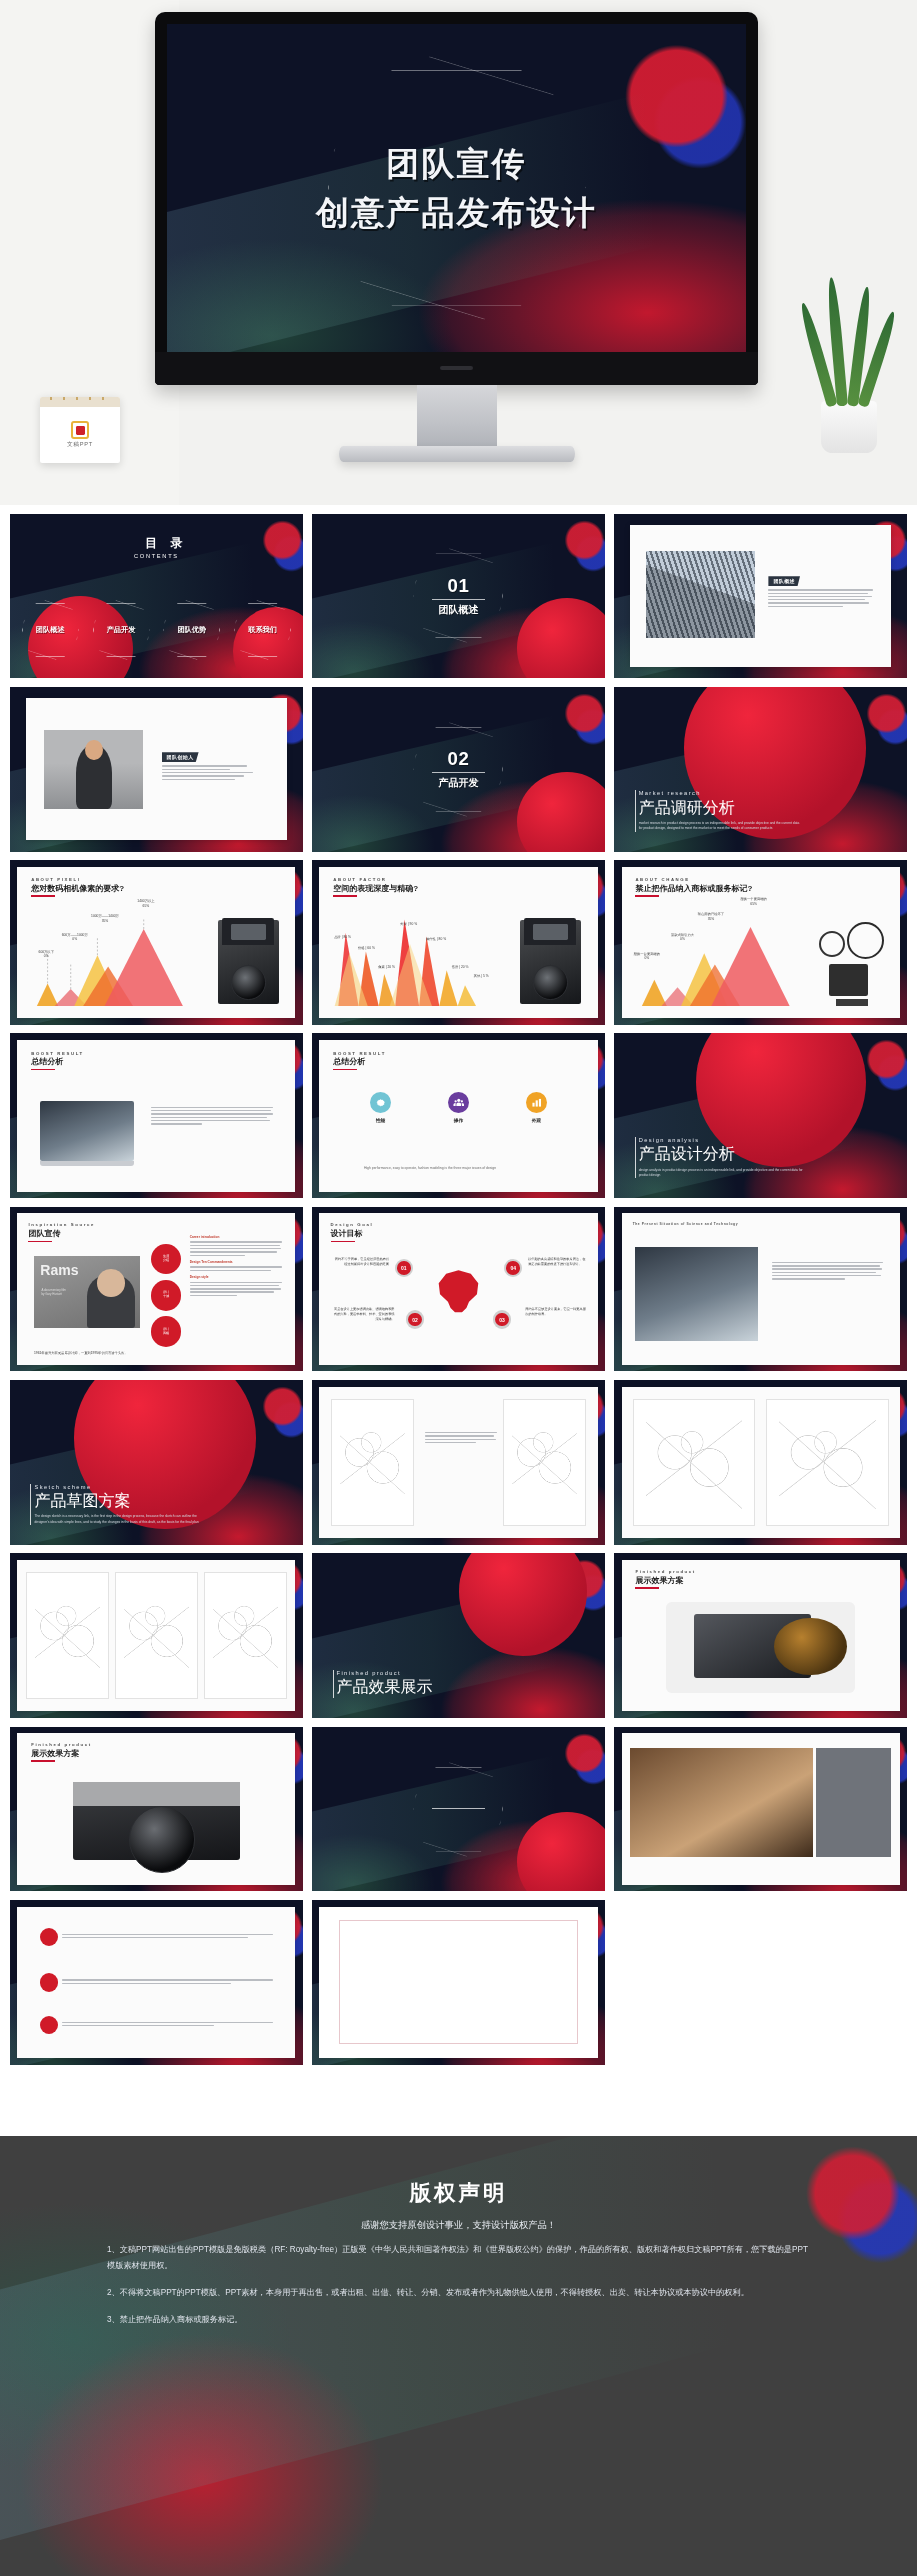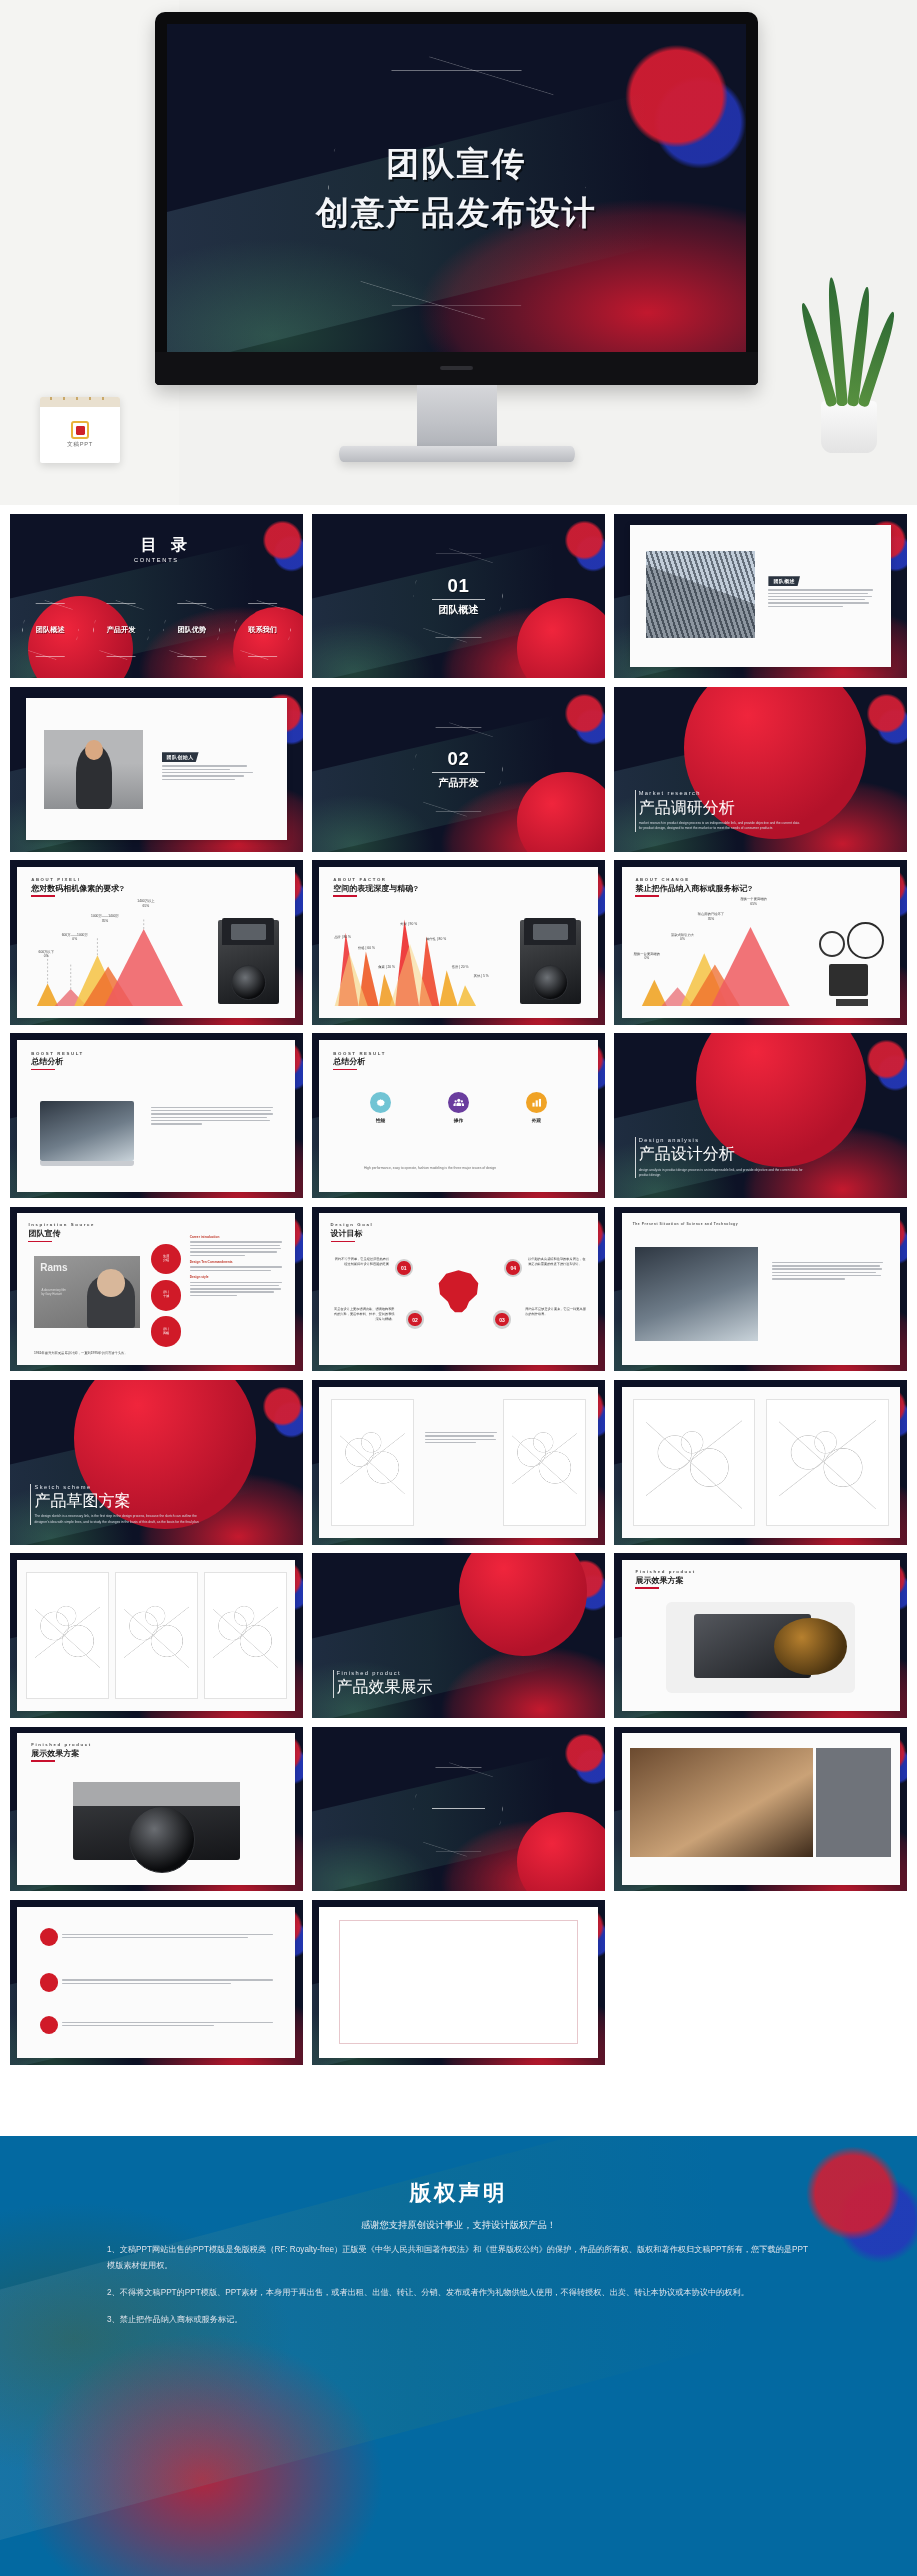--- a/index.html
+++ b/index.html
@@ -96,21 +96,21 @@
   .sect { position:absolute; inset:0; display:flex; align-items:center; justify-content:center; flex-direction:column; }
   .sect .hx { position:absolute; width:90px; height:85px; border:0.7px solid rgba(255,255,255,.35);
         clip-path:polygon(25% 0,75% 0,100% 50%,75% 100%,25% 100%,0 50%); }
   .sect .hx2 { transform:rotate(18deg); border-color:rgba(255,255,255,.22); }
   .sect .num { font-size:18.6px; font-weight:700; letter-spacing:0.7px; color:#fff; text-shadow:0.7px 1.4px 0 rgba(0,0,0,.4); }
   .sect .ul { width:53px; height:0.7px; background:rgba(255,255,255,.7); margin:2.1px 0 2.9px; }
   .sect .nm { font-size:10px; font-weight:700; color:#fff; text-shadow:0.7px 1.4px 0 rgba(0,0,0,.4); }
 
   
   .toc-head { position:absolute; top:13%; left:0; right:0; text-align:center; }
-  .toc-head .zh { font-size:16px; font-weight:700; letter-spacing:5px;padding-left:20px; }
+  .toc-head .zh { font-size:12px; font-weight:700; letter-spacing:5px;padding-left:20px; }
   .toc-head .en { font-size:5.7px; letter-spacing:1.7px; margin-top:1.4px; }
   .toc-row { position:absolute; bottom:13%; left:4%; right:4%; display:flex; justify-content:space-between; }
   .toc-hex { position:relative; width:57px; height:54px; display:flex; align-items:center; justify-content:center; }
   .toc-hex:before,.toc-hex:after { content:""; position:absolute; inset:0; border:0.7px solid rgba(255,255,255,.5);
       clip-path:polygon(25% 0,75% 0,100% 50%,75% 100%,25% 100%,0 50%); }
   .toc-hex:after { transform:rotate(18deg); border-color:rgba(255,255,255,.3); }
   .toc-hex span { font-size:7.2px; font-weight:700; position:relative; z-index:2; text-shadow:0.7px 0.7px 0 rgba(0,0,0,.45); }
 
   
   .bigt { position:absolute; left:7%; bottom:12%; padding-left:3px; border-left:1.4px solid rgba(255,255,255,.8); }
@@ -176,21 +176,21 @@
       font-size:4px; display:flex; align-items:center; justify-content:center; font-weight:700; }
 
   
   .ty { position:absolute; inset:0; display:flex; flex-direction:column; align-items:center; justify-content:center; }
   .ty h3 { color:#c8102e; font-size:11.5px; font-weight:700; letter-spacing:0.4px; }
   .ty .sub { font-size:4px; color:#c8102e; margin-top:3.6px; }
   .ty .tel { font-size:4px; color:#c8102e; margin-top:1.4px; }
   .ty-frame { position:absolute; inset:9% 7%; border:0.7px solid #e7c7cc; }
 
   
-  .copy { position:absolute; top:2136px; left:0; width:917px; height:440px; background:#0369a1; overflow:hidden; }
+  .copy { position:absolute; top:2136px; left:0; width:917px; height:440px; background:#404040; overflow:hidden; }
   .copy-bg { position:absolute; inset:0;
      background-image:
        radial-gradient(circle at 93% 13%, rgba(208,30,52,.9) 0 4%, rgba(208,30,52,0) 5%),
        radial-gradient(circle at 96% 19%, rgba(36,56,186,.9) 0 3.6%, rgba(36,56,186,0) 4.6%),
        radial-gradient(ellipse 30% 50% at 22% 78%, rgba(206,26,46,.85) 0%, rgba(206,26,46,0) 66%),
        radial-gradient(ellipse 34% 44% at 8% 46%, rgba(40,86,70,.7) 0%, rgba(40,86,70,0) 70%),
        linear-gradient(118deg, rgba(255,255,255,.05) 0 0.4px, rgba(255,255,255,0) 0.4px 3.6px);
      background-size:auto,auto,auto,auto,4.3px 4.3px; }
   .copy-sweep { position:absolute; left:-10%; top:8%; width:120%; height:55%;
      background:linear-gradient(100deg, rgba(120,165,195,.20), rgba(60,130,110,.16) 45%, rgba(0,0,0,0) 74%);
@@ -518,21 +518,21 @@
 
   <div class="slide dk">
     <div class="sweep"></div>
     <div class="card full">
       <div style="position:absolute;left:4%;top:6%;">
         <div class="eyebrow">Inspiration Source</div>
         <div class="ch-title">团队宣传</div>
         <div class="redline"></div>
       </div>
       <div style="position:absolute;left:6%;top:28%;width:38%;height:48%;background:linear-gradient(160deg,#9a9a9a,#6e6e6e);overflow:hidden;">
-        <div style="position:absolute;left:6%;top:8%;font-size:10px;font-weight:700;color:#f0f0f0;">Rams</div>
+        <div style="position:absolute;left:6%;top:8%;font-size:14px;font-weight:700;color:#f0f0f0;">Rams</div>
         <div style="position:absolute;left:7%;top:44%;font-size:2.9px;color:#ddd;line-height:1.4;white-space:pre-line;">A documentary film
 by Gary Hustwit</div>
         <div style="position:absolute;right:4%;bottom:0;width:46%;height:74%;border-radius:40% 40% 6% 6%;background:#3a3c40;"></div>
         <div style="position:absolute;right:14%;bottom:44%;width:26%;aspect-ratio:1;border-radius:50%;background:#d8b79a;"></div>
       </div>
       <div style="position:absolute;left:6%;bottom:6%;width:40%;font-size:3.3px;color:#333;line-height:1.6;">1961年晋升为百灵首席设计师，一直到1995年仍留有这个头衔。</div>
       <div style="position:absolute;left:48%;top:20%;width:11%;aspect-ratio:1;border-radius:50%;background:#d01a28;color:#fff;font-size:3.2px;display:flex;align-items:center;justify-content:center;text-align:center;line-height:1.2;">生涯<br>介绍</div>
       <div style="position:absolute;left:48%;top:44%;width:11%;aspect-ratio:1;border-radius:50%;background:#d01a28;color:#fff;font-size:3.2px;display:flex;align-items:center;justify-content:center;text-align:center;line-height:1.2;">设计<br>十诫</div>
       <div style="position:absolute;left:48%;top:68%;width:11%;aspect-ratio:1;border-radius:50%;background:#d01a28;color:#fff;font-size:3.2px;display:flex;align-items:center;justify-content:center;text-align:center;line-height:1.2;">设计<br>风格</div>
       <div style="position:absolute;left:62%;top:14%;width:33%;">

